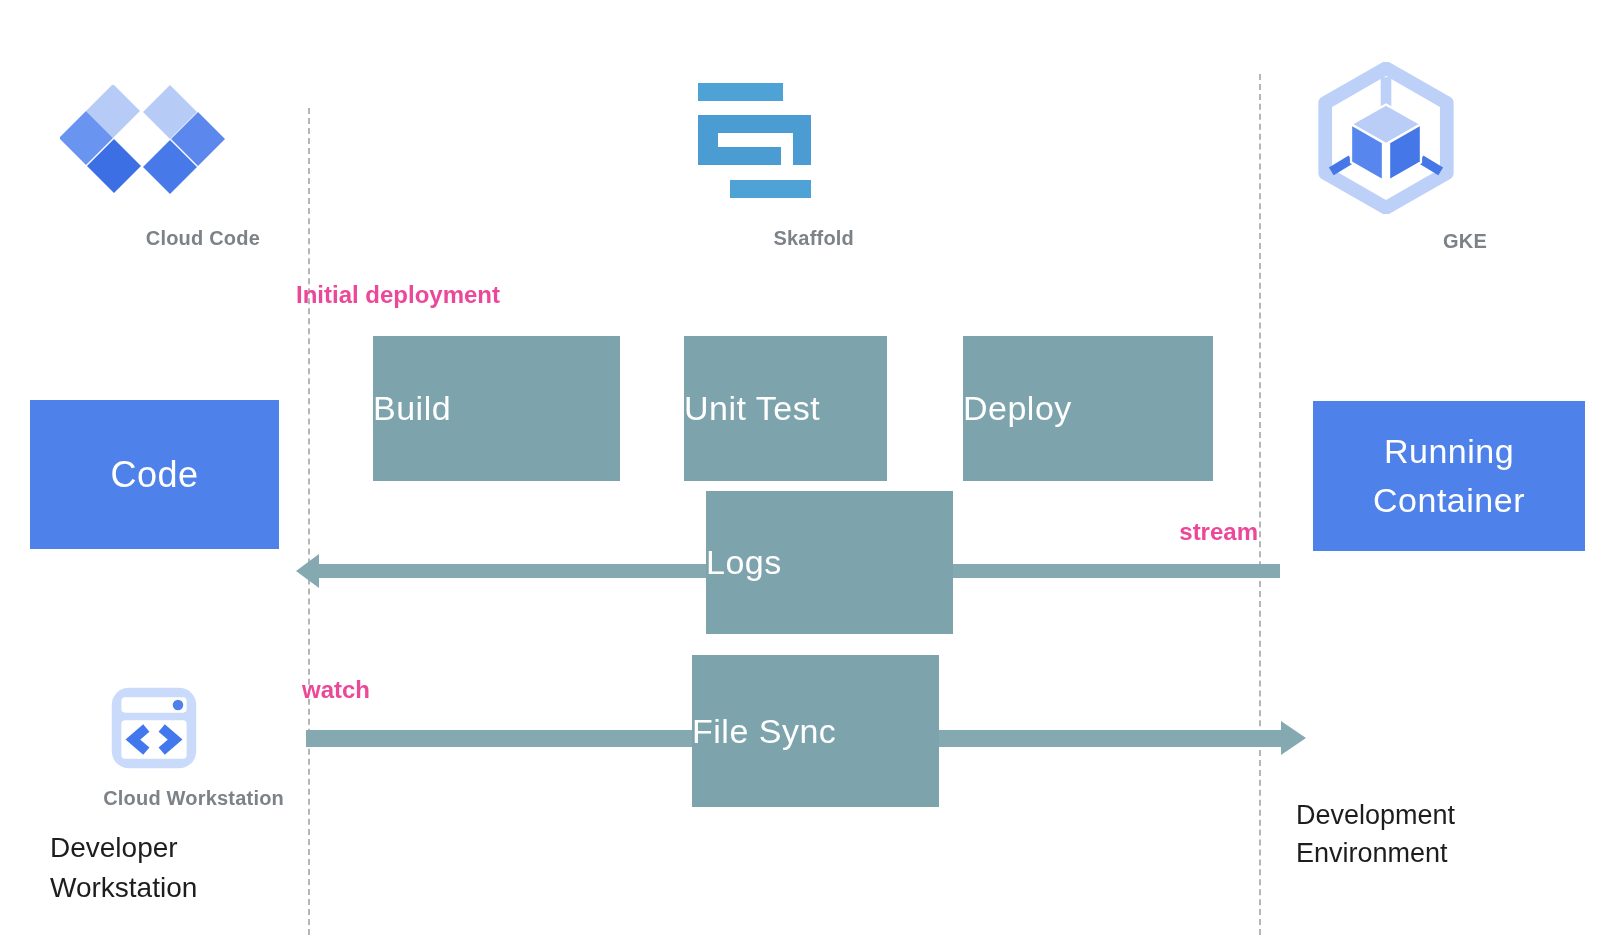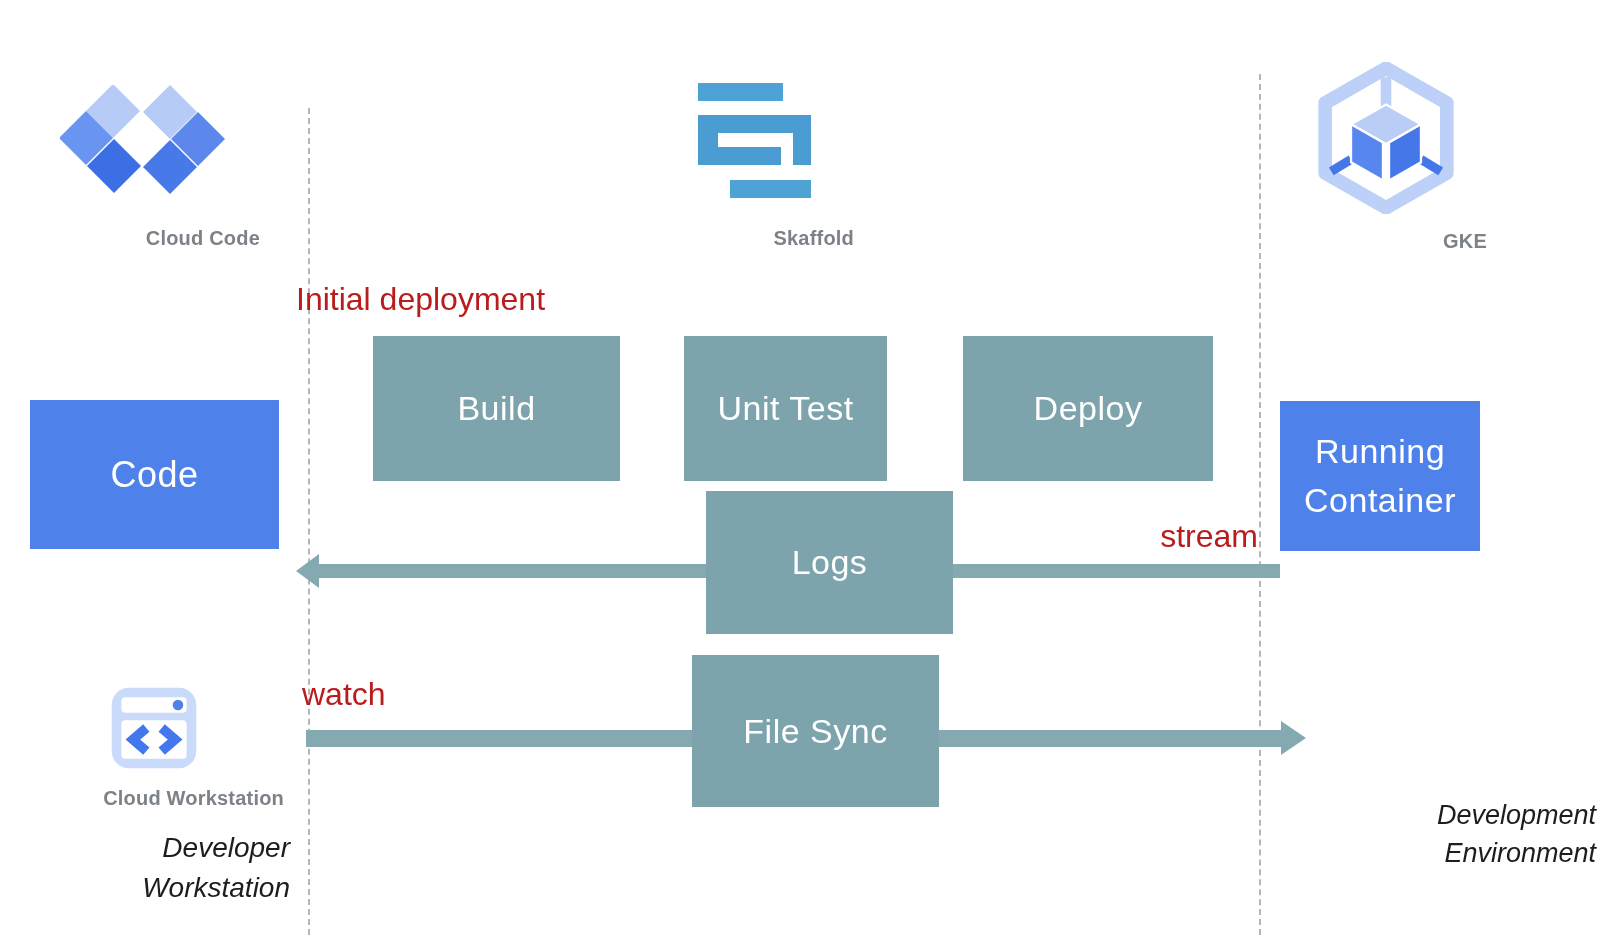--- a/index.html
+++ b/index.html
@@ -3,34 +3,34 @@
 <meta charset="utf-8">
 <style>
   html,body{margin:0;padding:0;background:#fff;}
   .canvas{
     position:relative;width:1600px;height:948px;background:#ffffff;
     font-family:"Liberation Sans", sans-serif;overflow:hidden;
   }
   .abs{position:absolute;}
   .dashed{width:0;border-left:2px dashed #b6b6b6;}
   .pbox{
-    background:#7da4ac;color:#ffffff;display:flex;align-items:center;justify-content:center;
+    background:#7da4ac;color:#ffffff;display:flex;align-items:center;
     font-size:34px;font-weight:400;letter-spacing:.5px;z-index:2;
   }
   .bbox{
     background:#4e82ea;color:#ffffff;display:flex;align-items:center;justify-content:center;
     font-size:36px;font-weight:400;letter-spacing:.5px;z-index:2;
   }
   .line{background:#84a9b1;z-index:1;}
   .arrowhead{width:0;height:0;z-index:1;}
   .head-left{border-top:17px solid transparent;border-bottom:17px solid transparent;border-right:23px solid #84a9b1;}
   .head-right{border-top:17px solid transparent;border-bottom:17px solid transparent;border-left:25px solid #84a9b1;}
   .gray-label{color:#7d8288;font-weight:700;font-size:20px;text-align:right;letter-spacing:.2px;}
-  .black-label{color:#b91c1c;font-size:32px;}
-  .big-black{color:#1d1d1f;text-align:right;font-style:italic;}
+  .black-label{color:#ec4899;font-size:24px;font-weight:bold;}
+  .big-black{color:#1d1d1f;text-align:left;}
 </style>
 </head>
 <body>
 
 <div class="canvas">
 
   <div class="abs dashed" style="left:308px;top:108px;height:827px;"></div>
   <div class="abs dashed" style="left:1259px;top:74px;height:861px;"></div>
 
   <svg class="abs" style="left:60px;top:85px;" width="165" height="110" viewBox="0 0 165 110">
@@ -73,21 +73,21 @@
     <span>Unit Test</span>
   </div>
   <div class="abs pbox" style="left:963px;top:336px;width:250px;height:145px;">
     <span>Deploy</span>
   </div>
 
   <div class="abs bbox" style="left:30px;top:400px;width:249px;height:149px;text-align:right;">
     <span>Code</span>
   </div>
 
-  <div class="abs bbox" style="left:1280px;top:401px;width:200px;height:150px;font-size:34px;line-height:1.45;">
+  <div class="abs bbox" style="left:1313px;top:401px;width:272px;height:150px;font-size:34px;line-height:1.45;">
     <span style="display:block;width:180px;text-align:center;">Running Container</span>
   </div>
 
   <div class="abs line" style="left:310px;top:564px;width:970px;height:14px;"></div>
   <div class="abs arrowhead head-left" style="left:296px;top:554px;"></div>
   <div class="abs black-label" style="left:1100px;top:518px;width:158px;text-align:right;">stream</div>
 
   <div class="abs pbox" style="left:668px;top:491px;width:247px;height:143px;margin-left:38px;">
     <span>Logs</span>
   </div>

